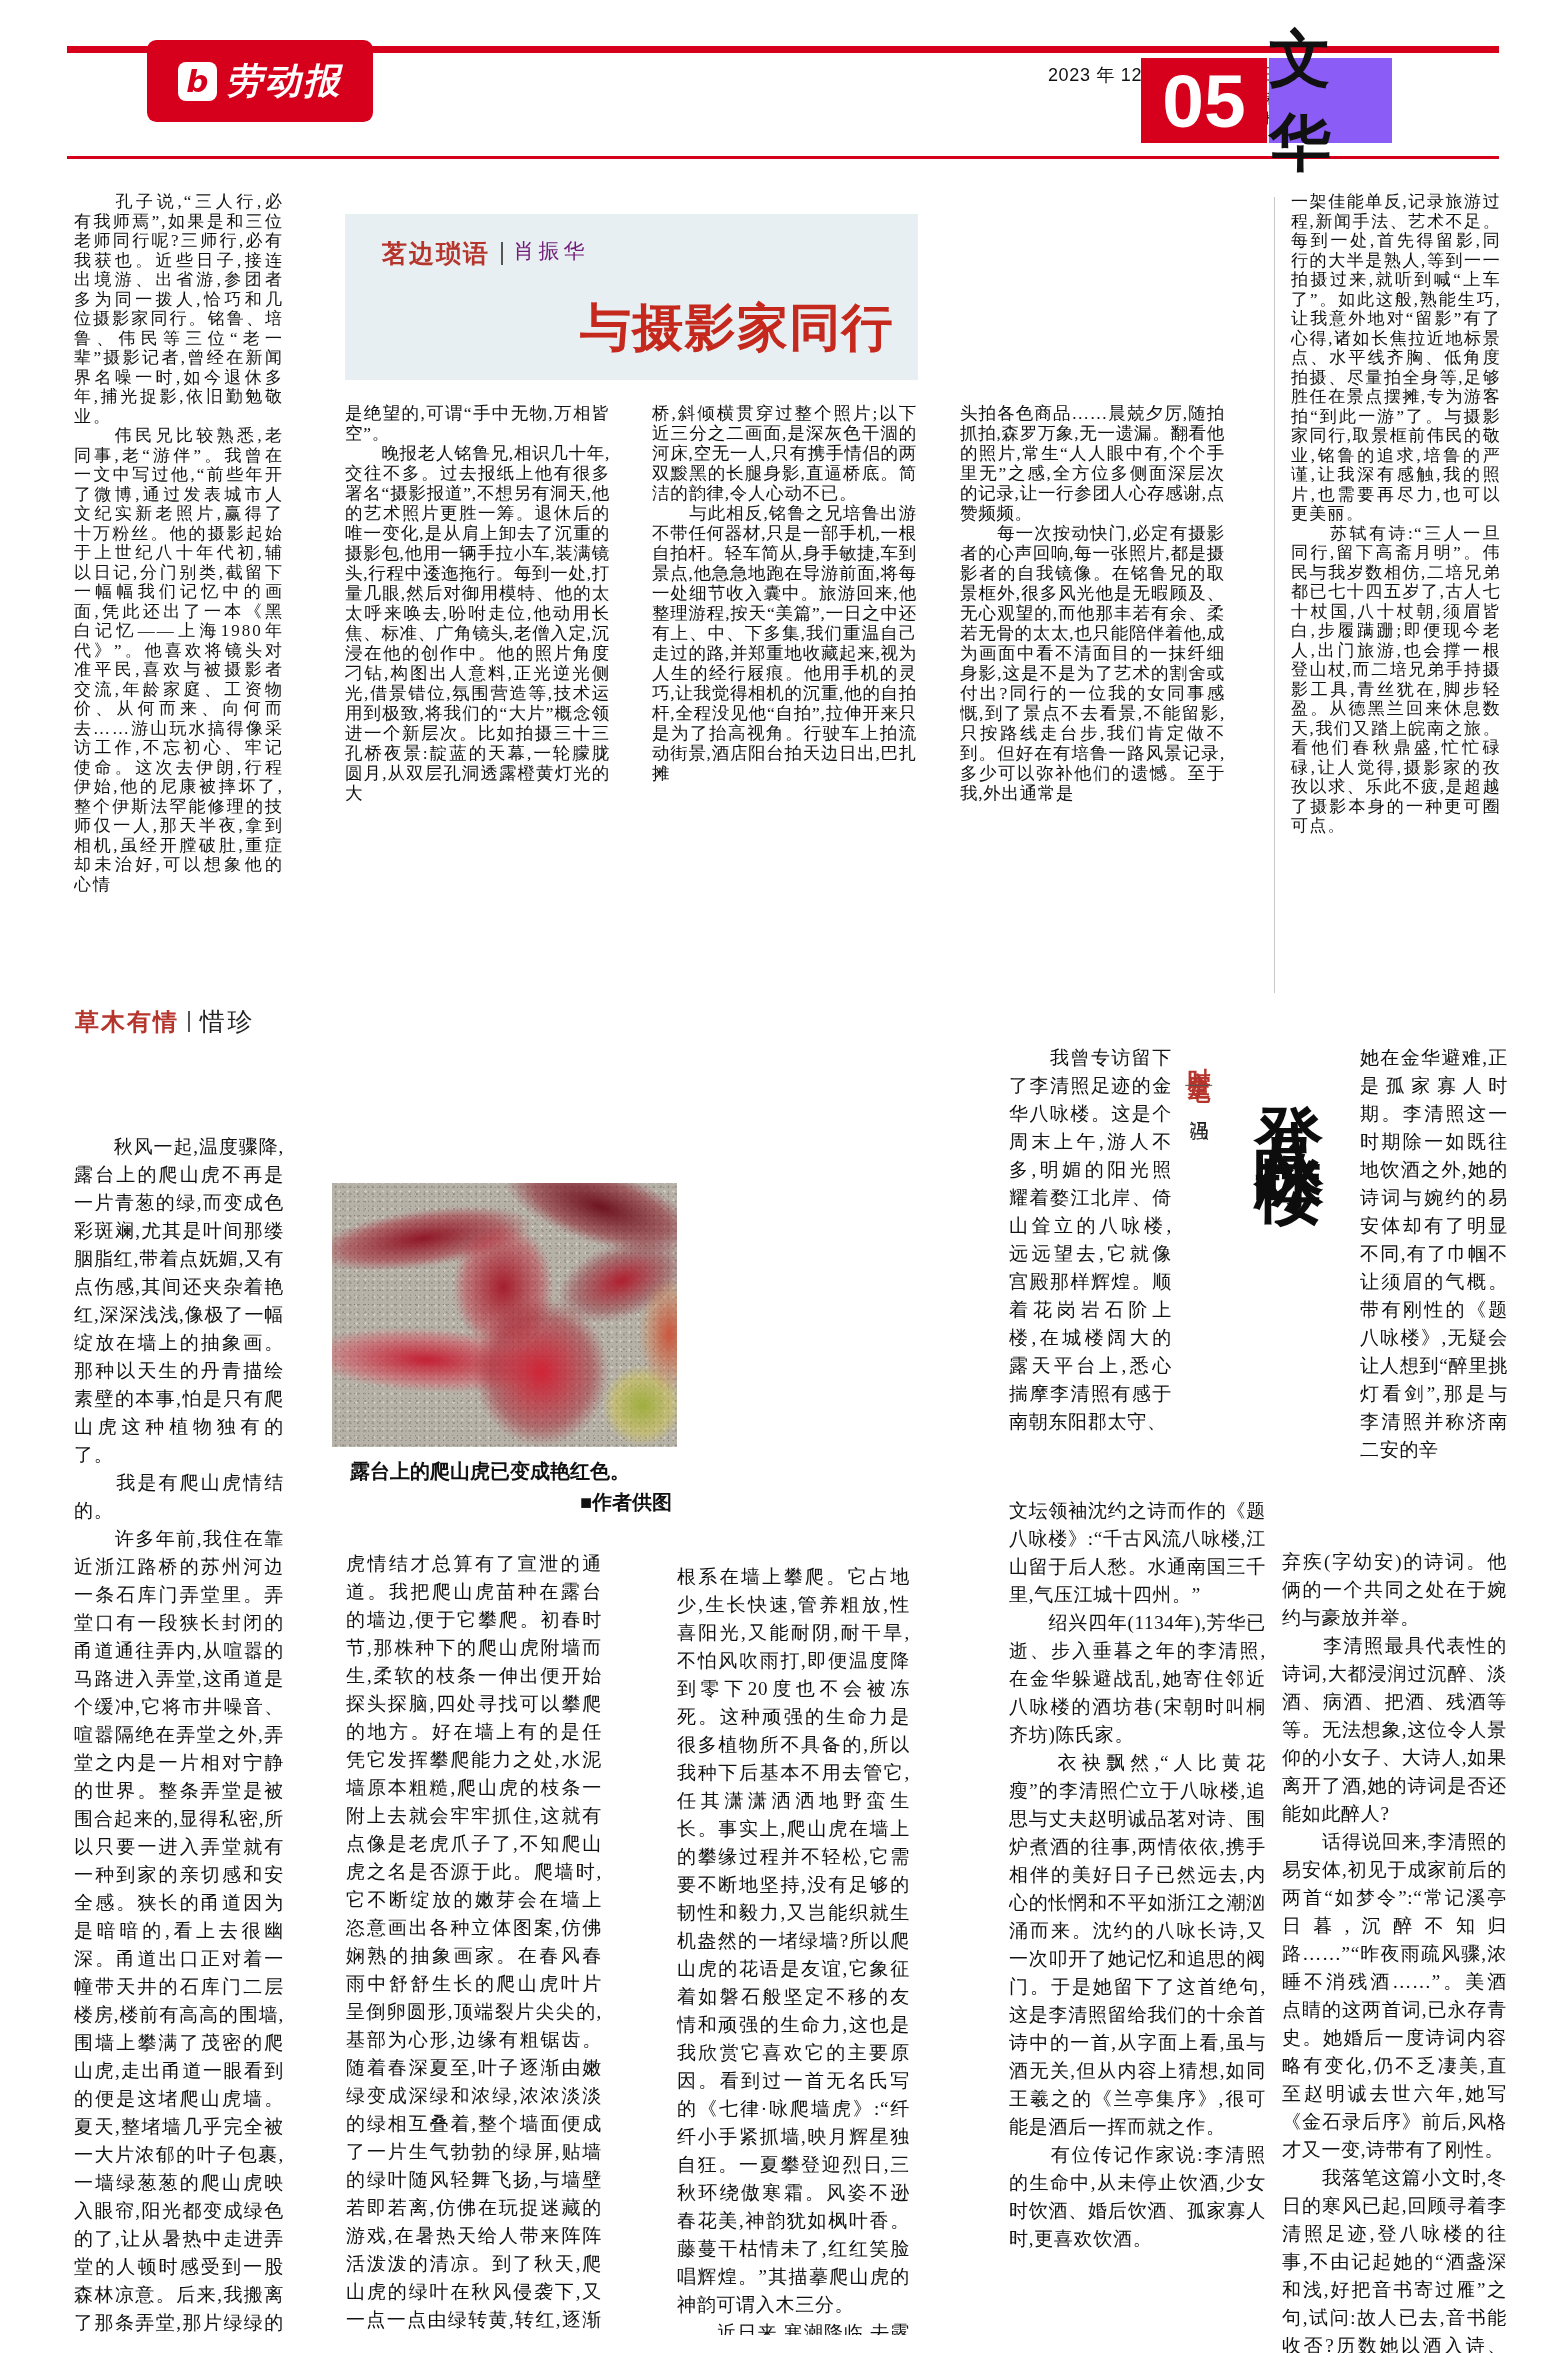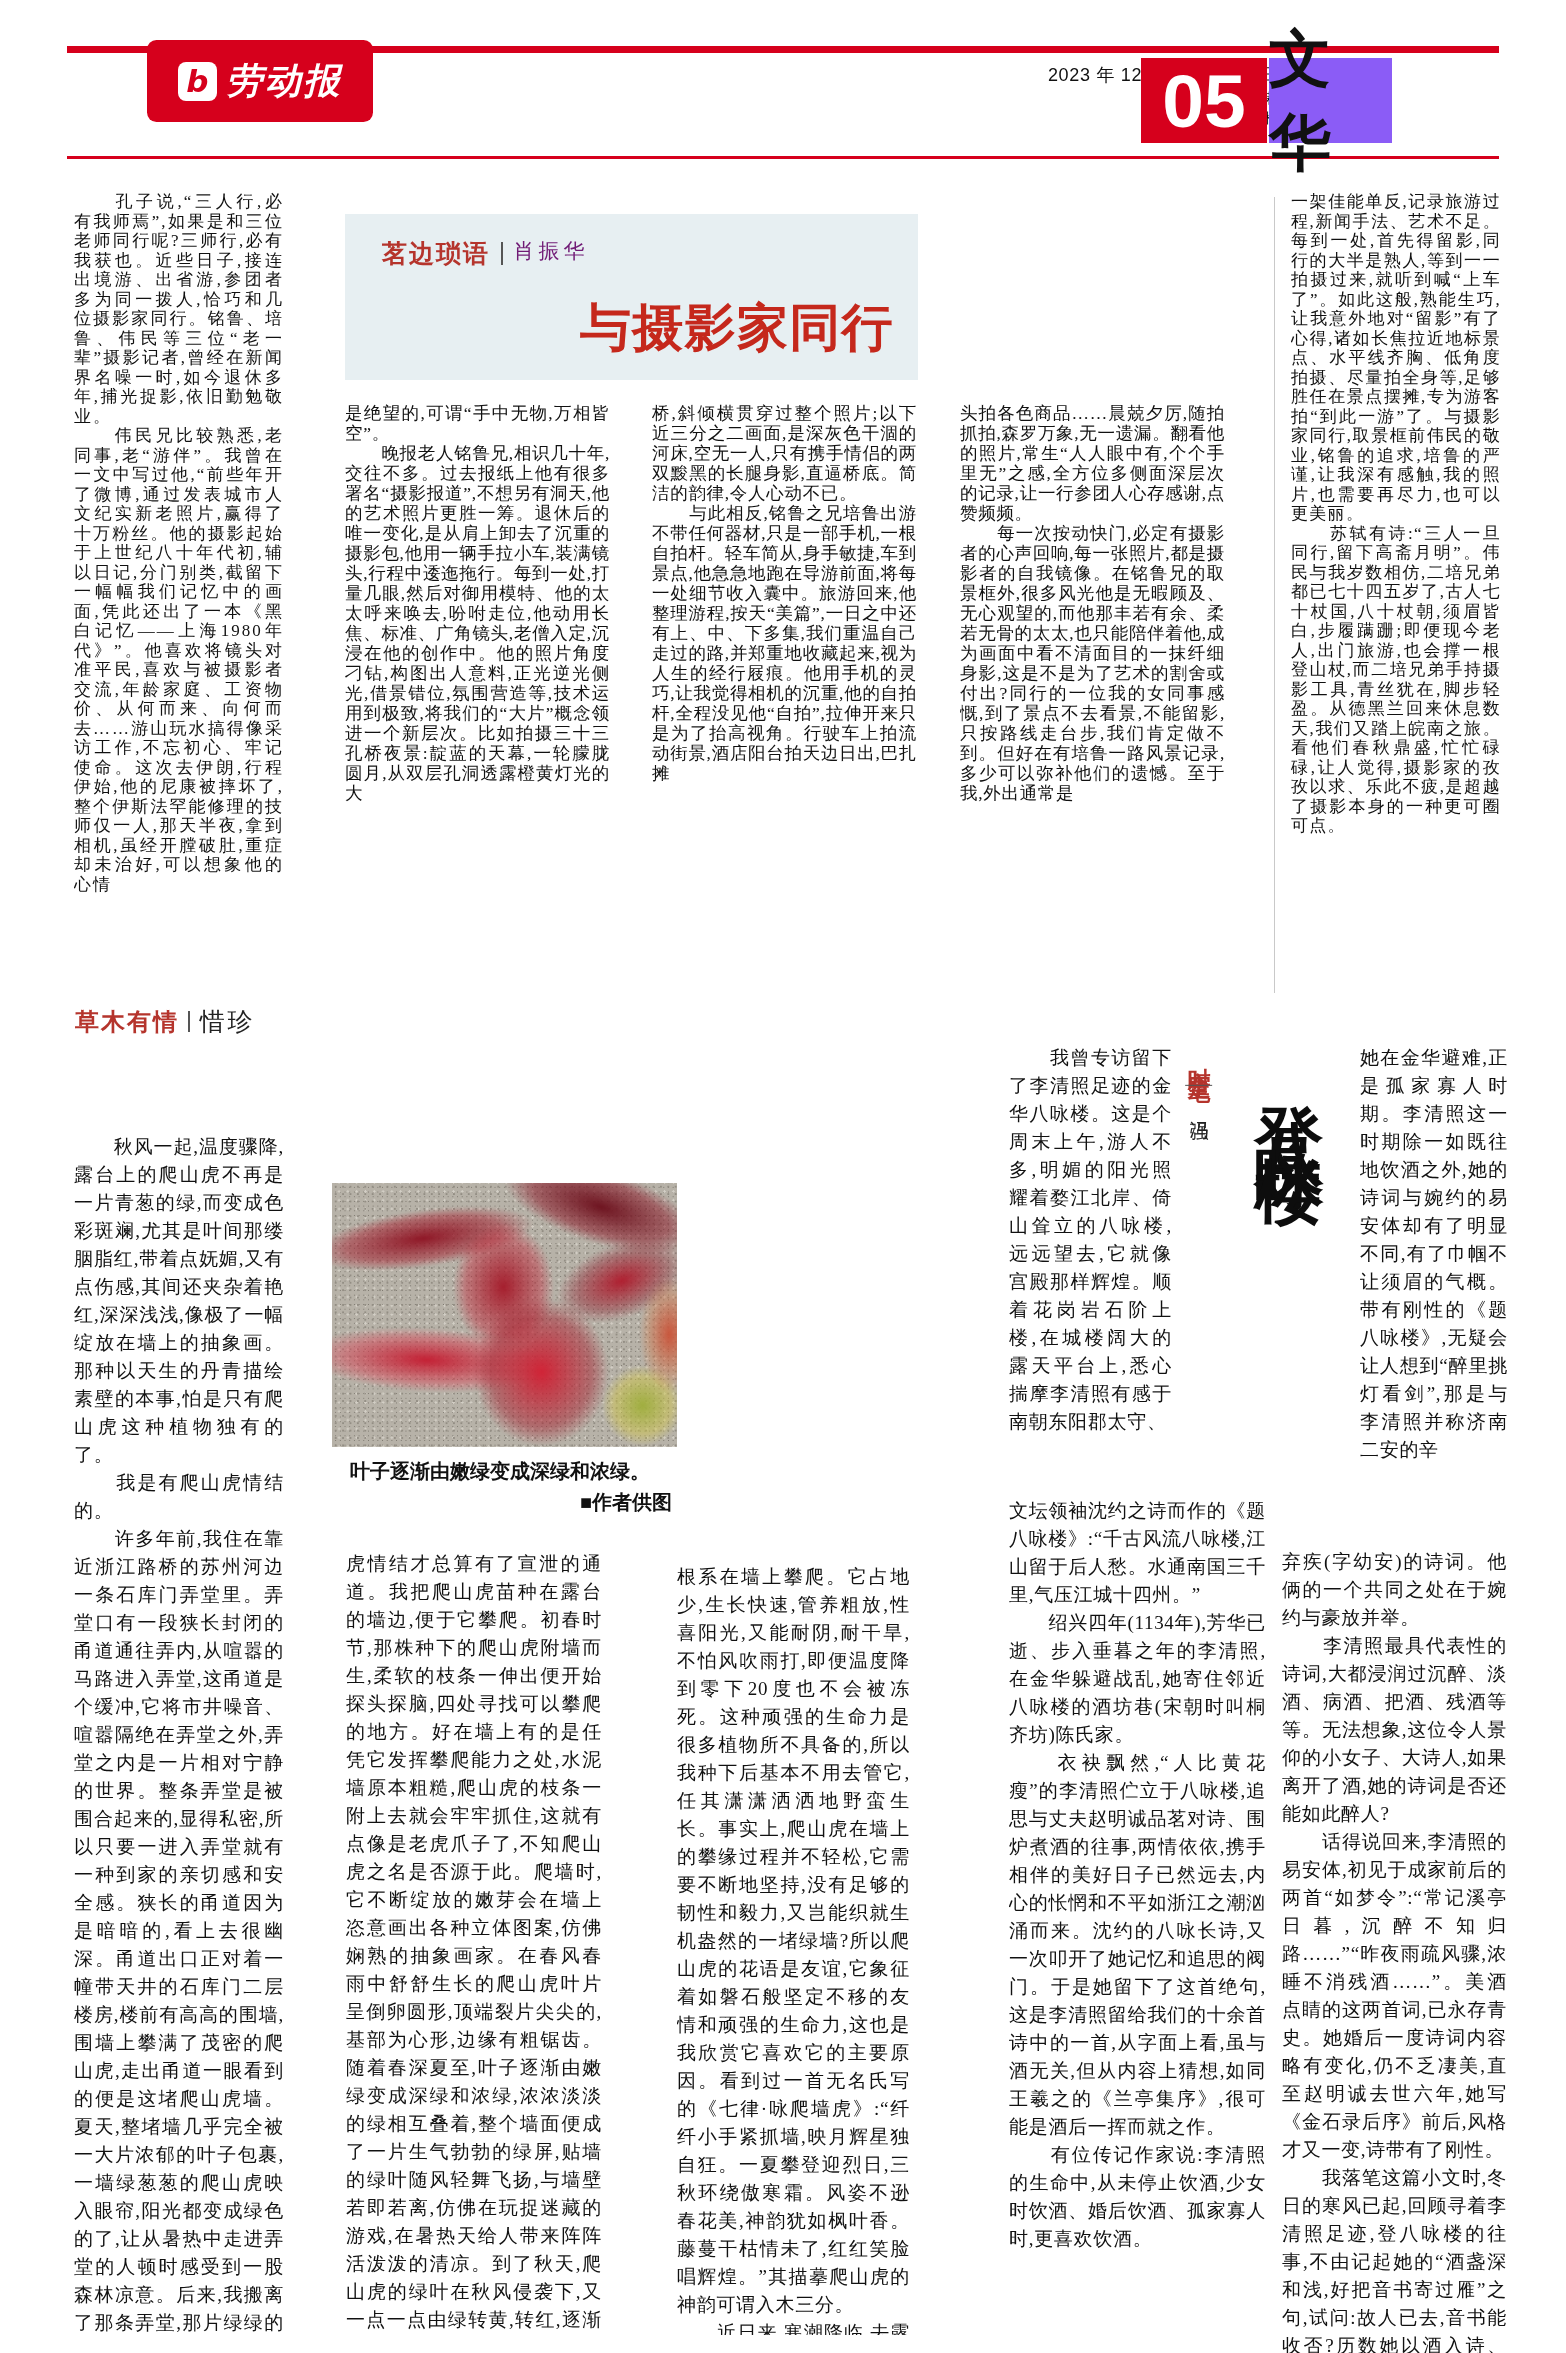--- a/index.html
+++ b/index.html
@@ -133,21 +133,21 @@
     <div class="cluster" style="left:-20px;top:27px;width:222px;height:57px;background:radial-gradient(closest-side,#8f1726,#a5213080 70%,transparent);transform:rotate(-8deg);"></div>
     <div class="cluster" style="left:168px;top:-13.5px;width:202px;height:74px;background:radial-gradient(closest-side,#6e1420,#8c1b2a88 70%,transparent);transform:rotate(18deg);"></div>
     <div class="cluster" style="left:121px;top:40px;width:101px;height:128px;background:radial-gradient(closest-side,#a51e2d,#c4203466 75%,transparent);"></div>
     <div class="cluster" style="left:-27px;top:145px;width:243px;height:64px;background:radial-gradient(closest-side,#c42034,#d84a5a77 70%,transparent);transform:rotate(3deg);"></div>
     <div class="cluster" style="left:142px;top:115px;width:135px;height:148px;background:radial-gradient(closest-side,#d02336,#a51e2d77 75%,transparent);"></div>
     <div class="cluster" style="left:222px;top:61px;width:135px;height:74px;background:radial-gradient(closest-side,#b01f30,#8c1b2a66 70%,transparent);transform:rotate(-20deg);"></div>
     <div class="cluster" style="left:270px;top:182px;width:81px;height:81px;background:radial-gradient(closest-side,#9fae3e,#d8cb3a66 70%,transparent);"></div>
     <div class="cluster" style="left:307px;top:94px;width:61px;height:115px;background:radial-gradient(closest-side,#c9563c,#d8743f55 70%,transparent);"></div>
   </div>
   <div class="abs" id="a2-caption">
-    <div>叶子逐渐由嫩绿变成深绿和浓绿。</div>
+    <div>露台上的爬山虎已变成艳红色。</div>
     <div class="credit">■作者供图</div>
   </div>
 
   <div class="abs flow a2txt" id="a2-m1">虎情结才总算有了宣泄的通道。我把爬山虎苗种在露台的墙边,便于它攀爬。初春时节,那株种下的爬山虎附墙而生,柔软的枝条一伸出便开始探头探脑,四处寻找可以攀爬的地方。好在墙上有的是任凭它发挥攀爬能力之处,水泥墙原本粗糙,爬山虎的枝条一附上去就会牢牢抓住,这就有点像是老虎爪子了,不知爬山虎之名是否源于此。爬墙时,它不断绽放的嫩芽会在墙上恣意画出各种立体图案,仿佛娴熟的抽象画家。在春风春雨中舒舒生长的爬山虎叶片呈倒卵圆形,顶端裂片尖尖的,基部为心形,边缘有粗锯齿。随着春深夏至,叶子逐渐由嫩绿变成深绿和浓绿,浓浓淡淡的绿相互叠着,整个墙面便成了一片生气勃勃的绿屏,贴墙的绿叶随风轻舞飞扬,与墙壁若即若离,仿佛在玩捉迷藏的游戏,在暑热天给人带来阵阵活泼泼的清凉。到了秋天,爬山虎的绿叶在秋风侵袭下,又一点一点由绿转黄,转红,逐渐变成嫩黄、深黄,浅红、</div>
   <div class="abs flow a2txt" id="a2-m2">根系在墙上攀爬。它占地少,生长快速,管养粗放,性喜阳光,又能耐阴,耐干旱,不怕风吹雨打,即便温度降到零下20度也不会被冻死。这种顽强的生命力是很多植物所不具备的,所以我种下后基本不用去管它,任其潇潇洒洒地野蛮生长。事实上,爬山虎在墙上的攀缘过程并不轻松,它需要不断地坚持,没有足够的韧性和毅力,又岂能织就生机盎然的一堵绿墙?所以爬山虎的花语是友谊,它象征着如磐石般坚定不移的友情和顽强的生命力,这也是我欣赏它喜欢它的主要原因。看到过一首无名氏写的《七律·咏爬墙虎》:“纤纤小手紧抓墙,映月辉星独自狂。一夏攀登迎烈日,三秋环绕傲寒霜。风姿不逊春花美,神韵犹如枫叶香。藤蔓干枯情未了,红红笑脸唱辉煌。”其描摹爬山虎的神韵可谓入木三分。
 　　近日来,寒潮降临,去露台看望我的爬山虎,发现它已经变成艳红,活脱脱在墙上画出一幅“红于二月花”的霜叶图。</div>
 
   <div class="abs flow a2txt" id="a3-c1top">　　我曾专访留下了李清照足迹的金华八咏楼。这是个周末上午,游人不多,明媚的阳光照耀着婺江北岸、倚山耸立的八咏楼,远远望去,它就像宫殿那样辉煌。顺着花岗岩石阶上楼,在城楼阔大的露天平台上,悉心揣摩李清照有感于南朝东阳郡太守、</div>
   <div class="abs" id="a3-kicker">
     <span class="k">时空走笔</span>

